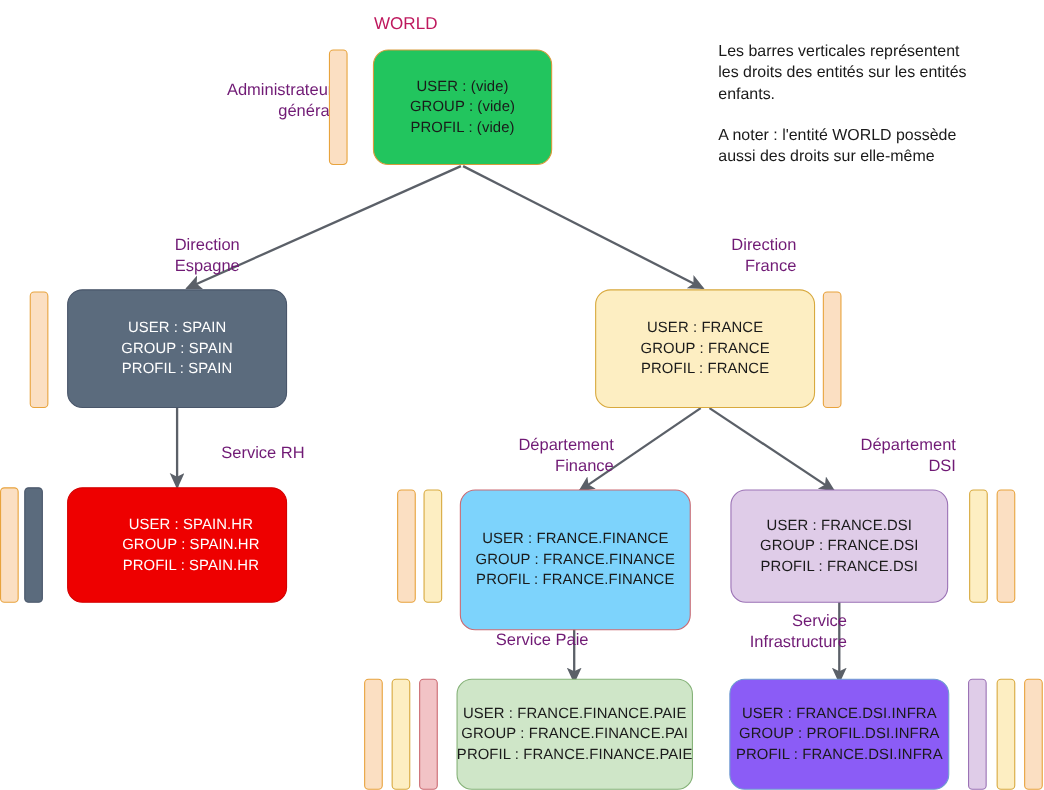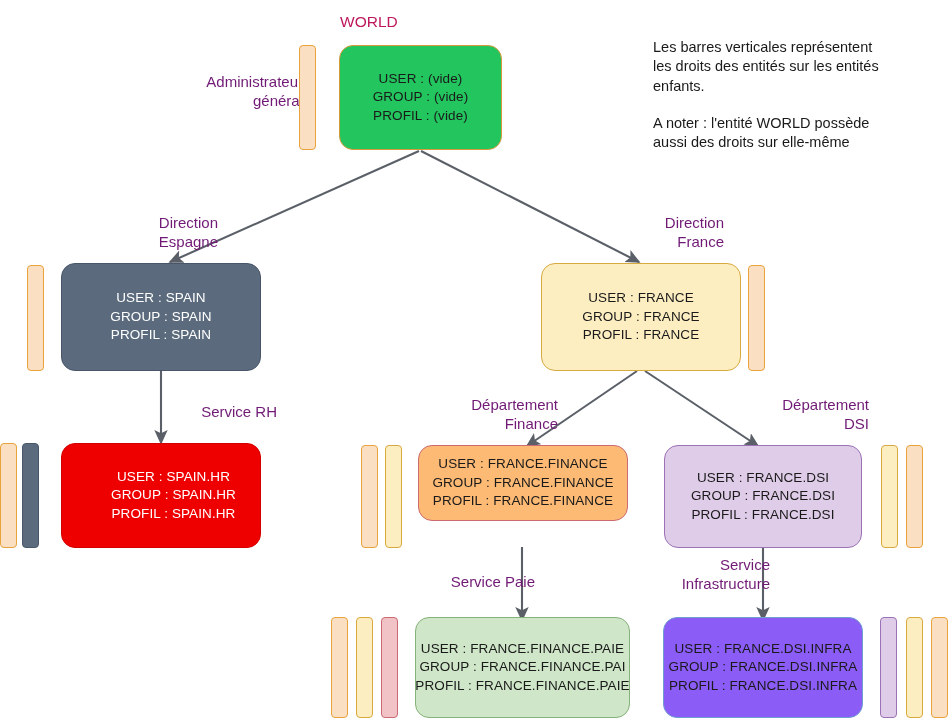--- a/index.html
+++ b/index.html
@@ -117,21 +117,21 @@
   </div>
 
   <div class="node" style="left: 61px; top: 443px; width: 200px; height: 105px; background: rgb(238, 0, 0); border-color: rgb(212, 0, 0); color: rgb(255, 255, 255); padding-left: 25px;">
     <div class="lines">
         <div>USER : SPAIN.HR</div>
         <div>GROUP : SPAIN.HR</div>
         <div>PROFIL : SPAIN.HR</div>
       </div>
   </div>
 
-  <div class="node" style="left: 418px; top: 445px; width: 210px; height: 76px; background: #fdba74; border-color: rgb(203, 106, 114); color: rgb(26, 26, 26);">
+  <div class="node" style="left: 418px; top: 445px; width: 210px; height: 128px; background: #7dd3fc; border-color: rgb(203, 106, 114); color: rgb(26, 26, 26);">
     <div class="lines">
         <div>USER : FRANCE.FINANCE</div>
         <div>GROUP : FRANCE.FINANCE</div>
         <div>PROFIL : FRANCE.FINANCE</div>
       </div>
   </div>
 
   <div class="node" style="left: 664px; top: 445px; width: 198px; height: 103px; background: rgb(223, 204, 232); border-color: rgb(155, 114, 181); color: rgb(26, 26, 26); justify-content: center;">
     <div class="lines">
         <div>USER : FRANCE.DSI</div>
@@ -144,18 +144,18 @@
     <div class="lines">
         <div>USER : FRANCE.FINANCE.PAIE</div>
         <div>GROUP : FRANCE.FINANCE.PAI</div>
         <div>PROFIL : FRANCE.FINANCE.PAIE</div>
       </div>
   </div>
 
   <div class="node" style="left: 663px; top: 617px; width: 200px; height: 101px; background: #8b5cf6; border-color: rgb(111, 158, 209); color: rgb(26, 26, 26);">
     <div class="lines">
         <div>USER : FRANCE.DSI.INFRA</div>
-        <div>GROUP : FRANCE.DSI.INFRA</div>
+        <div>GROUP : PROFIL.DSI.INFRA</div>
         <div>PROFIL : FRANCE.DSI.INFRA</div>
       </div>
   </div>
 
 </div>
 
 </body></html>

